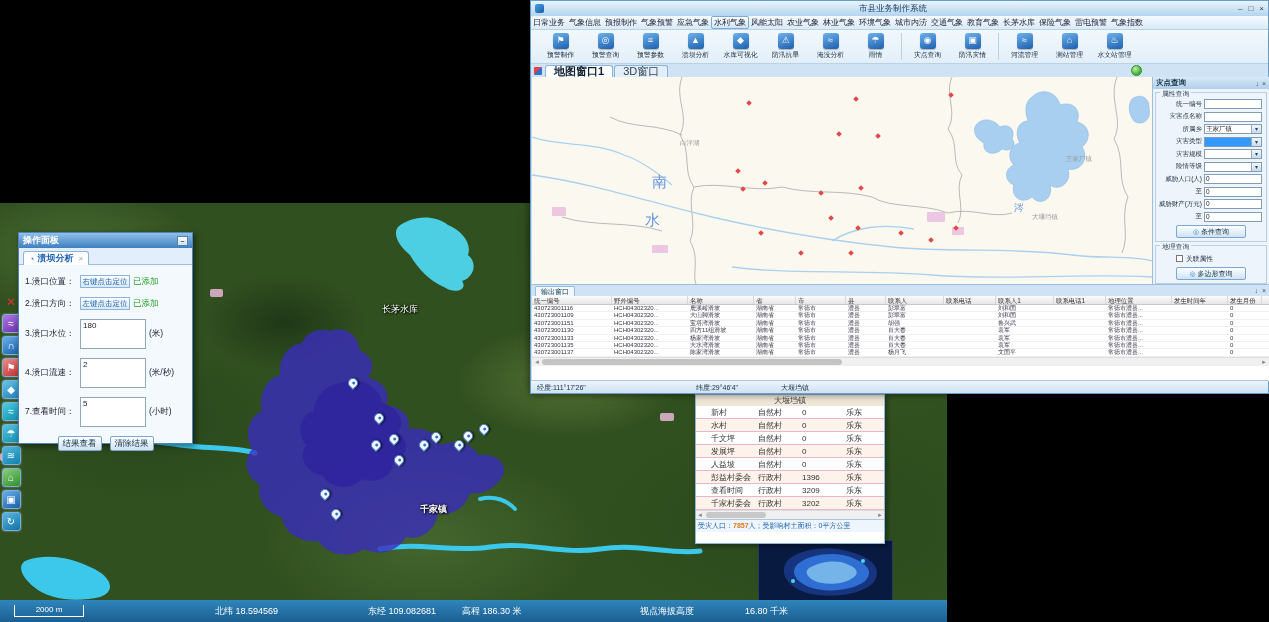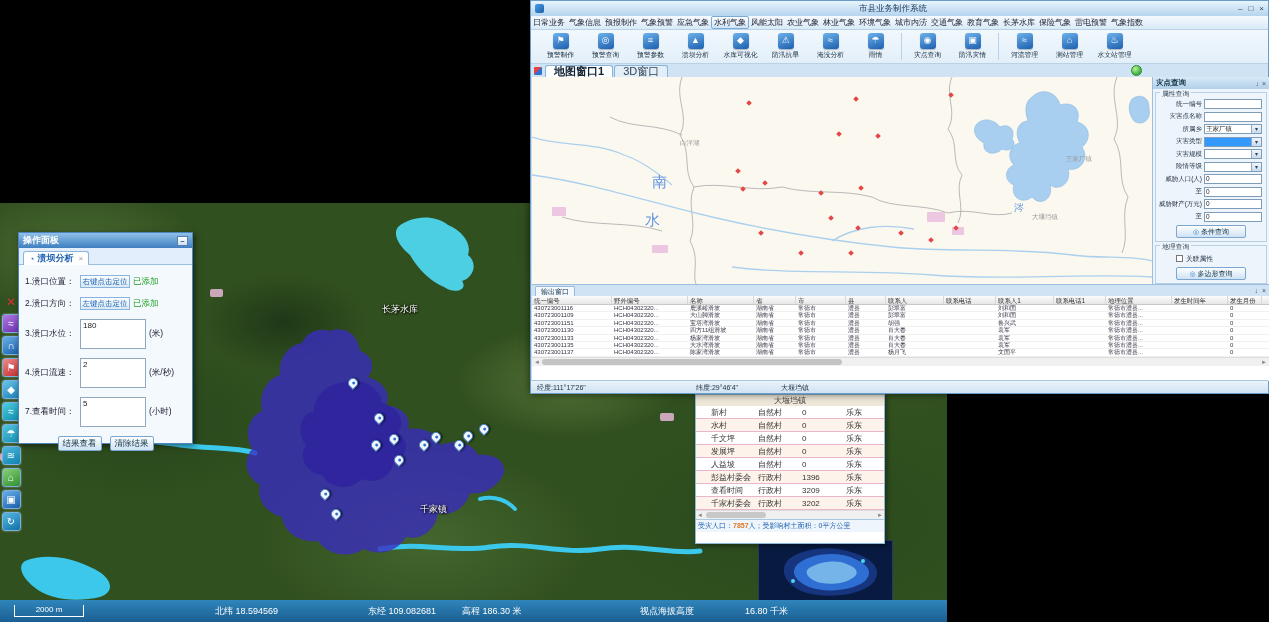--- a/index.html
+++ b/index.html
@@ -209,21 +209,21 @@
                C436,326 422,338 406,334 C398,348 380,354 364,346 C348,356 328,352 318,338
                C300,340 284,330 282,314 C266,310 256,296 260,282 C246,274 242,258 252,246
                C244,232 248,214 262,208 C258,192 266,176 280,172 C278,156 288,142 302,140
                C306,130 318,124 330,128 Z" fill="#3a2cc0" opacity="0.78"></path>
       <path d="M340,180 C360,172 380,184 382,200 C398,204 406,218 398,230 C410,238 408,254 394,258
                C392,274 376,282 362,276 C350,288 330,286 322,272 C306,270 298,254 306,242
                C296,230 300,212 314,208 C314,194 326,182 340,180 Z" fill="#2a1a9e" opacity="0.55"></path>
     </svg>
 
     <div class="sat-label" style="left:382px;top:100px;">长茅水库</div>
-    <div class="sat-label" style="left:420px;top:300px;">千家镇</div>
+    <div class="sat-label" style="left:420px;top:300px;font-weight:bold;">千家镇</div>
 
     <div class="pin" style="left:348px;top:175px;"></div>
     <div class="pin" style="left:374px;top:210px;"></div>
     <div class="pin" style="left:389px;top:231px;"></div>
     <div class="pin" style="left:371px;top:237px;"></div>
     <div class="pin" style="left:394px;top:252px;"></div>
     <div class="pin" style="left:419px;top:237px;"></div>
     <div class="pin" style="left:431px;top:229px;"></div>
     <div class="pin" style="left:454px;top:237px;"></div>
     <div class="pin" style="left:463px;top:228px;"></div>

